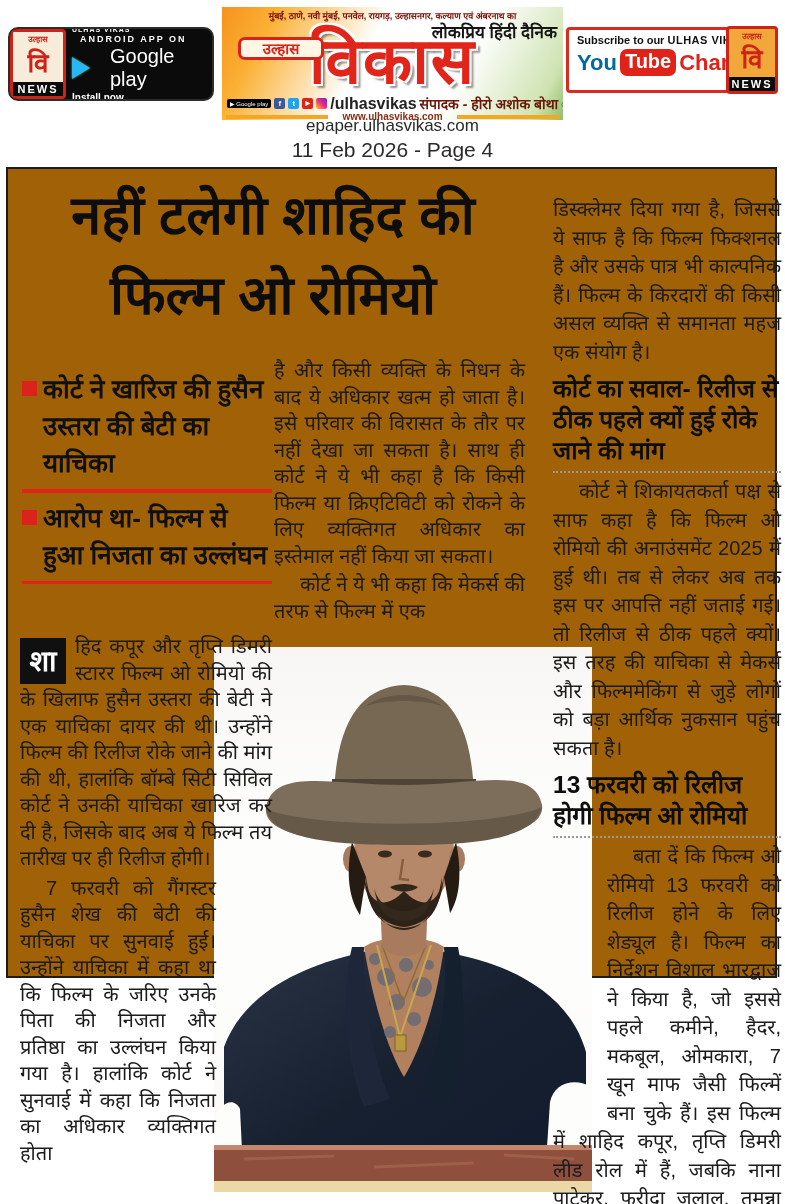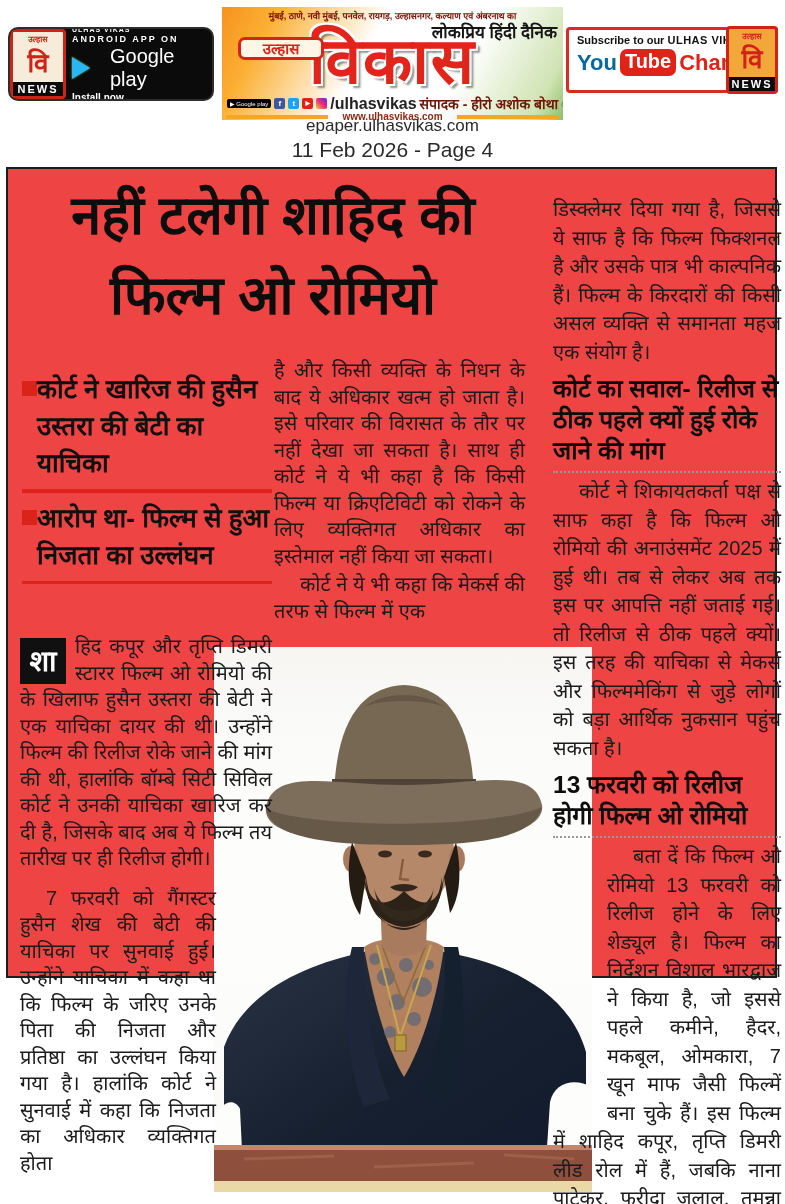--- a/index.html
+++ b/index.html
@@ -17,21 +17,21 @@
   }
   .minilogo {
     width:56px; background:#f6ecd9; border:3px solid #cf2318; border-radius:4px;
     display:flex; flex-direction:column; align-items:center; justify-content:space-between;
   }
   .minilogo .mtop { font-size:8px; font-weight:bold; color:#cf2318; padding-top:1px; }
   .minilogo .mletter { font-size:26px; font-weight:900; color:#cf2318; line-height:26px; }
   .minilogo .mnews { width:100%; background:#0b0b0b; color:#fff; font-size:11px; font-weight:bold; text-align:center; letter-spacing:2px; padding:1px 0; }
   .appbadge .right { flex:1; display:flex; flex-direction:column; justify-content:center; padding:3px 6px; color:#fff; }
   .appbadge .uv { font-size:7px; font-weight:bold; letter-spacing:1px; }
-  .appbadge .android { font-size:9px; font-weight:bold; letter-spacing:2px; margin:1px 0; }
+  .appbadge .android { font-size:9px; font-weight:bold; letter-spacing:2px; margin:1px 8px; }
   .gprow { display:flex; align-items:center; gap:20px; }
   .gptri {
     width:0; height:0; border-style:solid; border-width:11px 0 11px 18px;
     border-color:transparent transparent transparent #29b6f6;
     filter:drop-shadow(0 0 1px #7cb342);
   }
   .gptext { font-size:20px; color:#fff; letter-spacing:0px; }
   .install { font-size:10px; font-weight:bold; margin-top:1px; }
 
   .ytbadge {
@@ -83,41 +83,41 @@
   .website { font-size:10px; font-weight:800; color:#8a2b12; }
 
   
   .epaper { position:absolute; left:0; top:116px; width:100%; text-align:center; color:#2a2a2a; }
   .epaper .u { font-size:17px; }
   .epaper .d { font-size:21px; margin-top:2px; }
 
   
   .articlebox {
     position:absolute; left:6px; top:167px; width:771px; height:811px;
-    border:2.5px solid #1c1c1c; background:#ef4444;
+    border:2.5px solid #1c1c1c; background:#a16207;
   }
   .headline {
     position:absolute; left:6px; top:6px; width:518px;
     font-size:54px; line-height:80px; font-weight:800; color:#0d0d0d;
     text-align:center; letter-spacing:0px;
   }
   .bullets { position:absolute; left:14px; top:202px; width:250px; }
-  .bullet { display:flex; gap:0; }
+  .bullet { display:flex; gap:6px; }
   .bsq { flex:0 0 15px; width:15px; height:15px; background:#d9231b; margin-top:10px; }
   .btext { font-size:26px; line-height:37px; font-weight:800; color:#101010; }
   .redrule { height:3.5px; background:#e0231a; margin:7px 0 7px 0; }
 
   .bodytext { font-size:20px; line-height:26.5px; text-align:justify; color:#1b1b1b; }
   .col1 { position:absolute; left:12px; top:464px; width:252px; z-index:3; }
   .dropcap {
     float:left; width:46px; height:46px; background:#101010; color:#fff;
     font-size:29px; font-weight:800; text-align:center; line-height:46px;
     margin:5px 9px 2px 0;
   }
-  .col1 .p2 { width:196px; text-indent:26px; margin-top:13px; }
+  .col1 .p2 { width:196px; text-indent:26px; margin-top:3px; }
 
   .col2 { position:absolute; left:266px; top:188px; width:251px; z-index:3; }
   .col2 .p2 { text-indent:26px; margin-top:2px; }
 
   .col3 { position:absolute; left:545px; top:26px; width:228px; z-index:3; }
   .col3 .bodytext { line-height:28.5px; }
   .col3 .p2, .col3 .p3 { text-indent:26px; }
   .subhead { font-size:24.5px; line-height:31px; font-weight:800; color:#0d0d0d; margin-top:7px; }
   .dotted { border-top:2px dotted #9a9a9a; margin:5px 0 4px 0; }
   .wrapspacer { float:left; width:54px; height:150px; margin-top:108px; }

